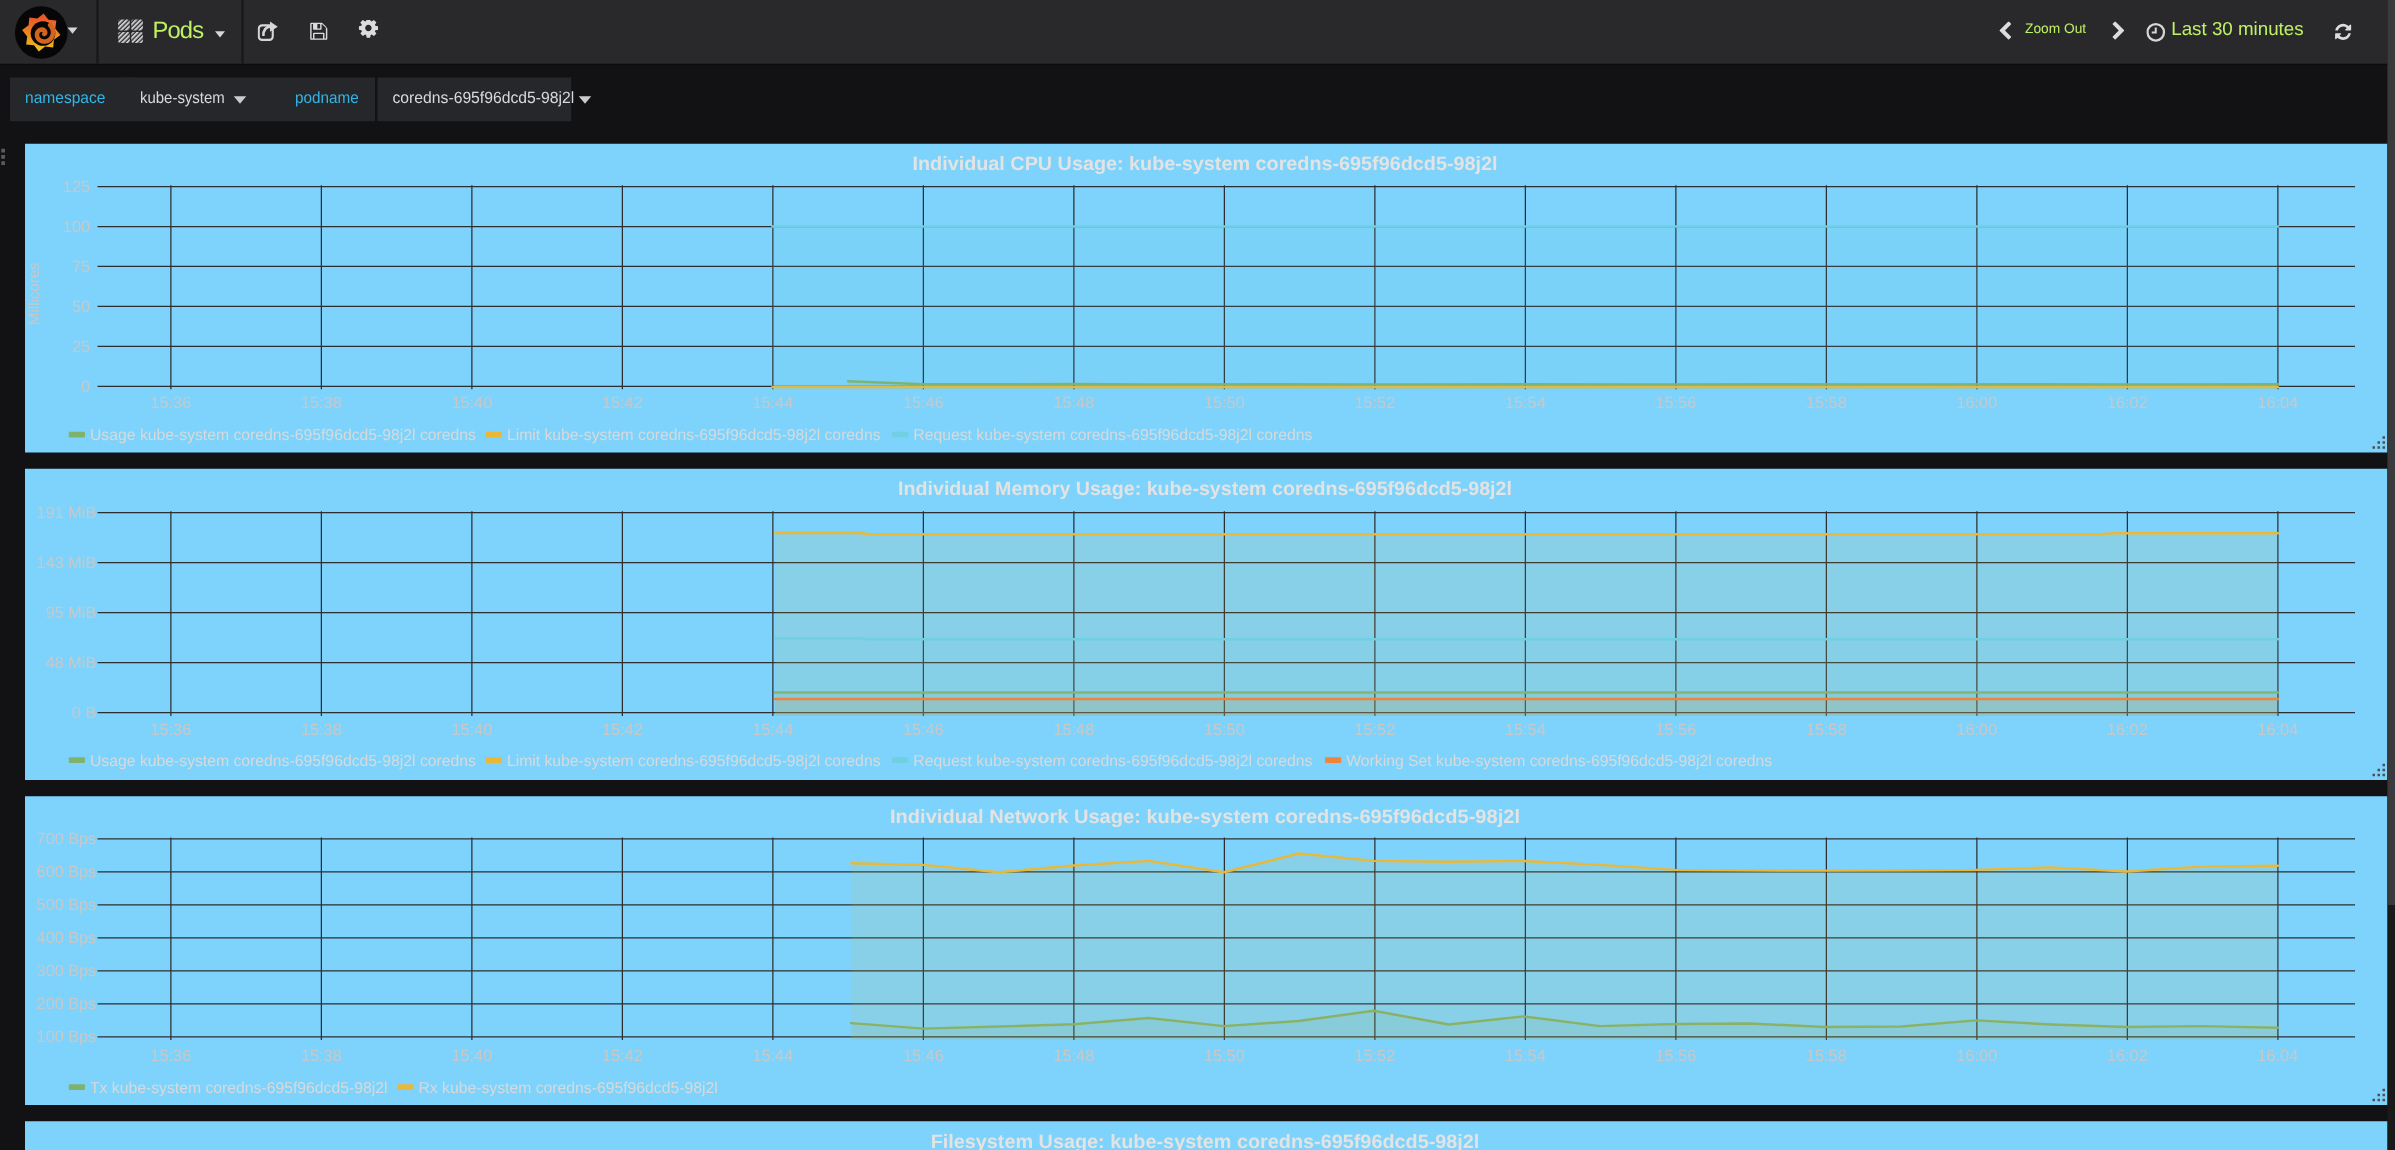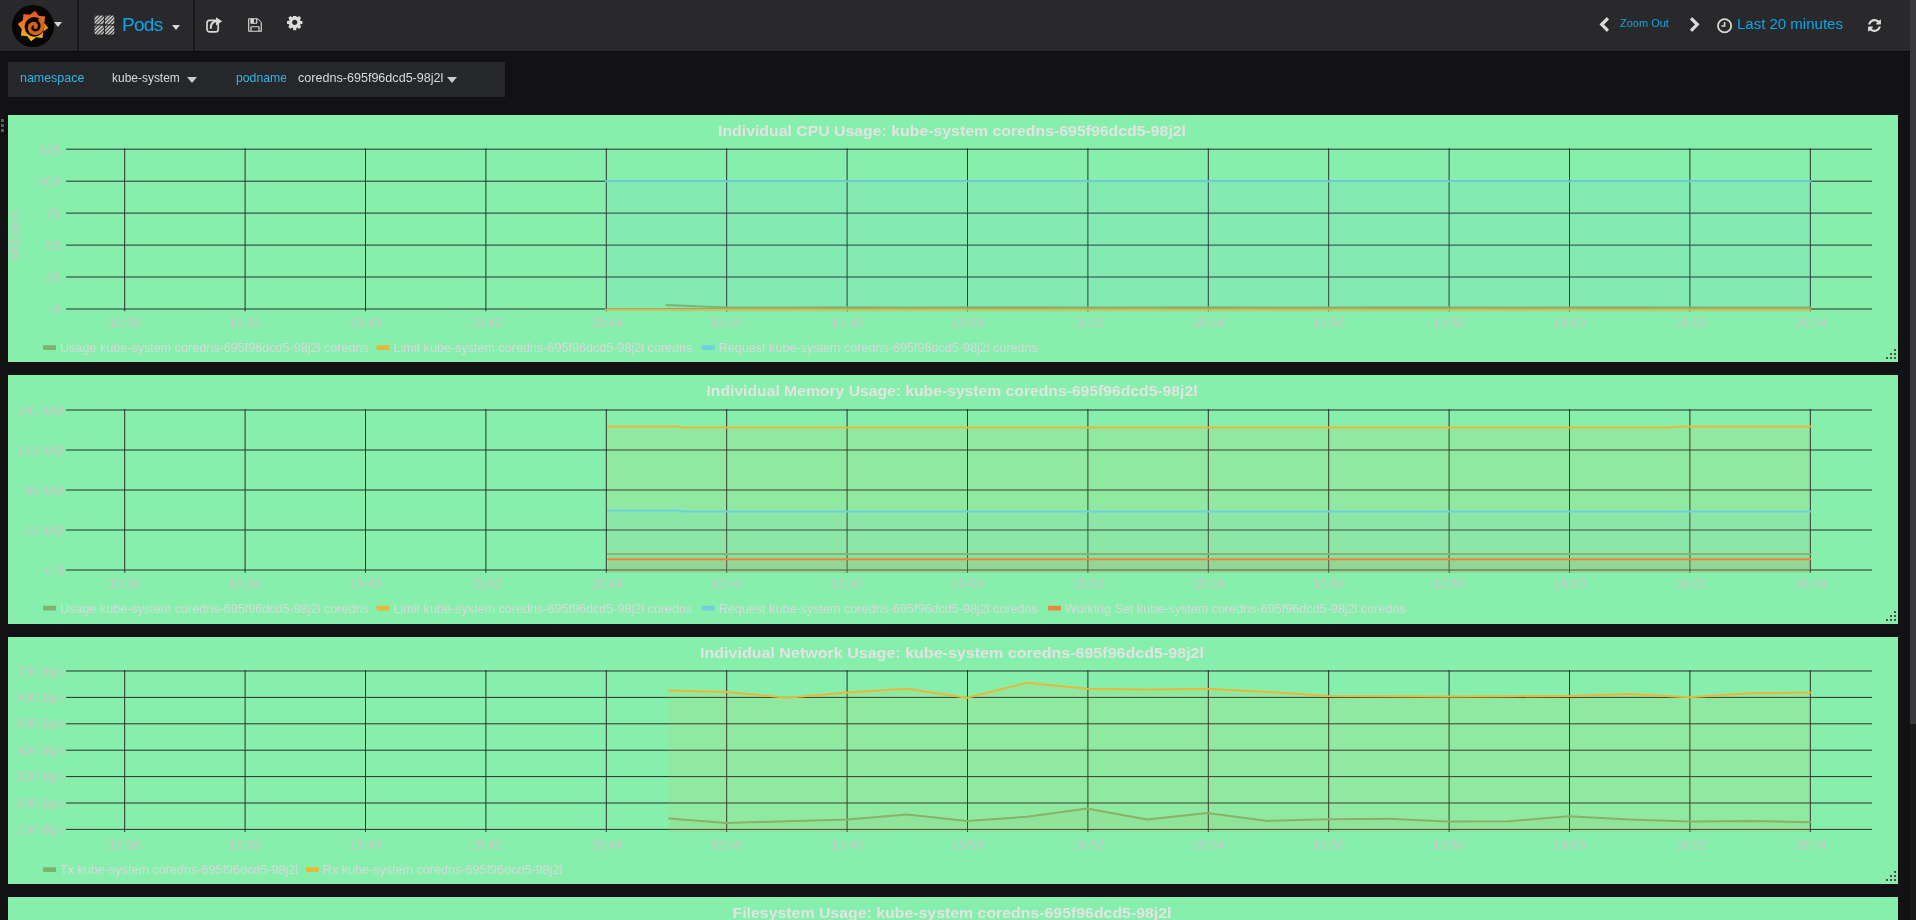--- a/index.html
+++ b/index.html
@@ -1,19 +1,19 @@
 <!DOCTYPE html>
 <html><head><meta charset="utf-8"><style>
 *{margin:0;padding:0;box-sizing:border-box}
 html,body{width:1916px;height:920px;background:#121214;overflow:hidden;
  font-family:"Liberation Sans",sans-serif;-webkit-font-smoothing:antialiased}
-.panel{position:absolute;left:8px;width:1890px;background:#86efac;}
+.panel{position:absolute;left:20px;width:1890px;background:#7dd3fc;}
 .nav{position:absolute;left:0;top:0;width:1916px;height:52px;background:#29292b;border-bottom:1px solid #0c0c0d}
 .vdiv{position:absolute;top:0;width:2px;height:51px;background:#19191a}
-.navtxt{position:absolute;color:#0ea5e9}
+.navtxt{position:absolute;color:#bef264}
 .vbox{position:absolute;top:62px;height:35px;background:#26272b;white-space:nowrap}
 .vtxt{position:absolute;left:11.5px;top:8px;font-size:13px;color:#d8d9da;transform-origin:left center;display:inline-block}
 .caret{display:inline-block;width:0;height:0;border-left:5.5px solid transparent;border-right:5.5px solid transparent;border-top:6px solid #c9cbce}
 .ncaret{position:absolute;width:0;height:0;border-left:4.5px solid transparent;border-right:4.5px solid transparent;border-top:5.5px solid #d6d6d6}
 </style></head><body>
 
 <div class="nav">
     <svg style="position:absolute;left:10px;top:3px" width="46" height="46" viewBox="0 0 43 41">
 <defs>
         <linearGradient id="fl" x1="0" y1="0" x2="0" y2="1">
@@ -59,36 +59,36 @@
       <path d="M1427 301l-531 531 531 531q19 19 19 45t-19 45l-166 166q-19 19-45 19t-45-19l-742-742q-19-19-19-45t19-45l742-742q19-19 45-19t45 19l166 166q19 19 19 45t-19 45z" fill="#dcdcdc" fill-rule="evenodd"></path>
     </svg>
     <div class="navtxt" style="left:1620px;top:17px;font-size:11px">Zoom Out</div>
     <svg style="position:absolute;left:1687px;top:17px" width="16" height="16" viewBox="0 0 1792 1792">
       <path d="M1363 877l-742 742q-19 19-45 19t-45-19l-166-166q-19-19-19-45t19-45l531-531-531-531q-19-19-19-45t19-45l166-166q19-19 45-19t45 19l742 742q19 19 19 45t-19 45z" fill="#dcdcdc" fill-rule="evenodd"></path>
     </svg>
     <svg style="position:absolute;left:1717px;top:18px" width="16" height="16" viewBox="0 0 16 16">
 <circle cx="7.6" cy="7.8" r="6.6" fill="none" stroke="#d6d6d6" stroke-width="1.8"></circle>
 <path d="M7.6 3.9 V8 H4.4" fill="none" stroke="#d6d6d6" stroke-width="1.6"></path>
     </svg>
-    <div class="navtxt" style="left:1737px;top:15px;font-size:15px">Last 20 minutes</div>
+    <div class="navtxt" style="left:1737px;top:15px;font-size:15px">Last 30 minutes</div>
     <svg style="position:absolute;left:1867px;top:18px" width="15" height="15" viewBox="0 0 1792 1792">
       <path d="M1639 1056q0 5-1 7-64 268-268 434.5t-478 166.5q-146 0-282.5-55t-243.5-157l-129 129q-19 19-45 19t-45-19-19-45v-448q0-26 19-45t45-19h448q26 0 45 19t19 45-19 45l-137 137q71 66 161 102t187 36q134 0 250-65t186-179q11-17 53-117 8-23 30-23h192q13 0 22.5 9.5t9.5 22.5zm25-800v448q0 26-19 45t-45 19h-448q-26 0-45-19t-19-45 19-45l138-138q-148-137-349-137-134 0-250 65t-186 179q-11 17-53 117-8 23-30 23h-199q-13 0-22.5-9.5t-9.5-22.5v-7q65-268 270-434.5t480-166.5q146 0 284 55.5t245 156.5l130-129q19-19 45-19t45 19 19 45z" fill="#dcdcdc" fill-rule="evenodd"></path>
     </svg>
   </div>
 <div class="vbox" style="left:8px;width:100px">
     <span class="vtxt" style="color:#33b5e5;transform:scaleX(0.957)">namespace</span>
   </div>
 <div class="vbox" style="left:100px;width:124px">
     <span class="vtxt" style="transform:scaleX(0.92)">kube-system</span>
     <span class="caret" style="position:absolute;left:87px;top:15px"></span>
   </div>
 <div class="vbox" style="left:224px;width:75.5px">
     <span class="vtxt" style="color:#33b5e5;transform:scaleX(0.94)">podname</span>
   </div>
-<div class="vbox" style="left:286px;width:219px">
+<div class="vbox" style="left:302px;width:155px">
     <span class="vtxt" style="transform:scaleX(0.967)">coredns-695f96dcd5-98j2l</span>
     <span class="caret" style="position:absolute;left:161px;top:15px"></span>
   </div>
 <svg style="position:absolute;left:0;top:118px" width="6" height="16">
     <rect x="1" y="1" width="3" height="3" fill="#5a5a5c"></rect>
     <rect x="1" y="6" width="3" height="3" fill="#5a5a5c"></rect>
     <rect x="1" y="11" width="3" height="3" fill="#5a5a5c"></rect>
   </svg>
 <div class="panel" style="top:115px;height:247px">
     <svg width="1890" height="247" style="position:absolute;left:0;top:0">

